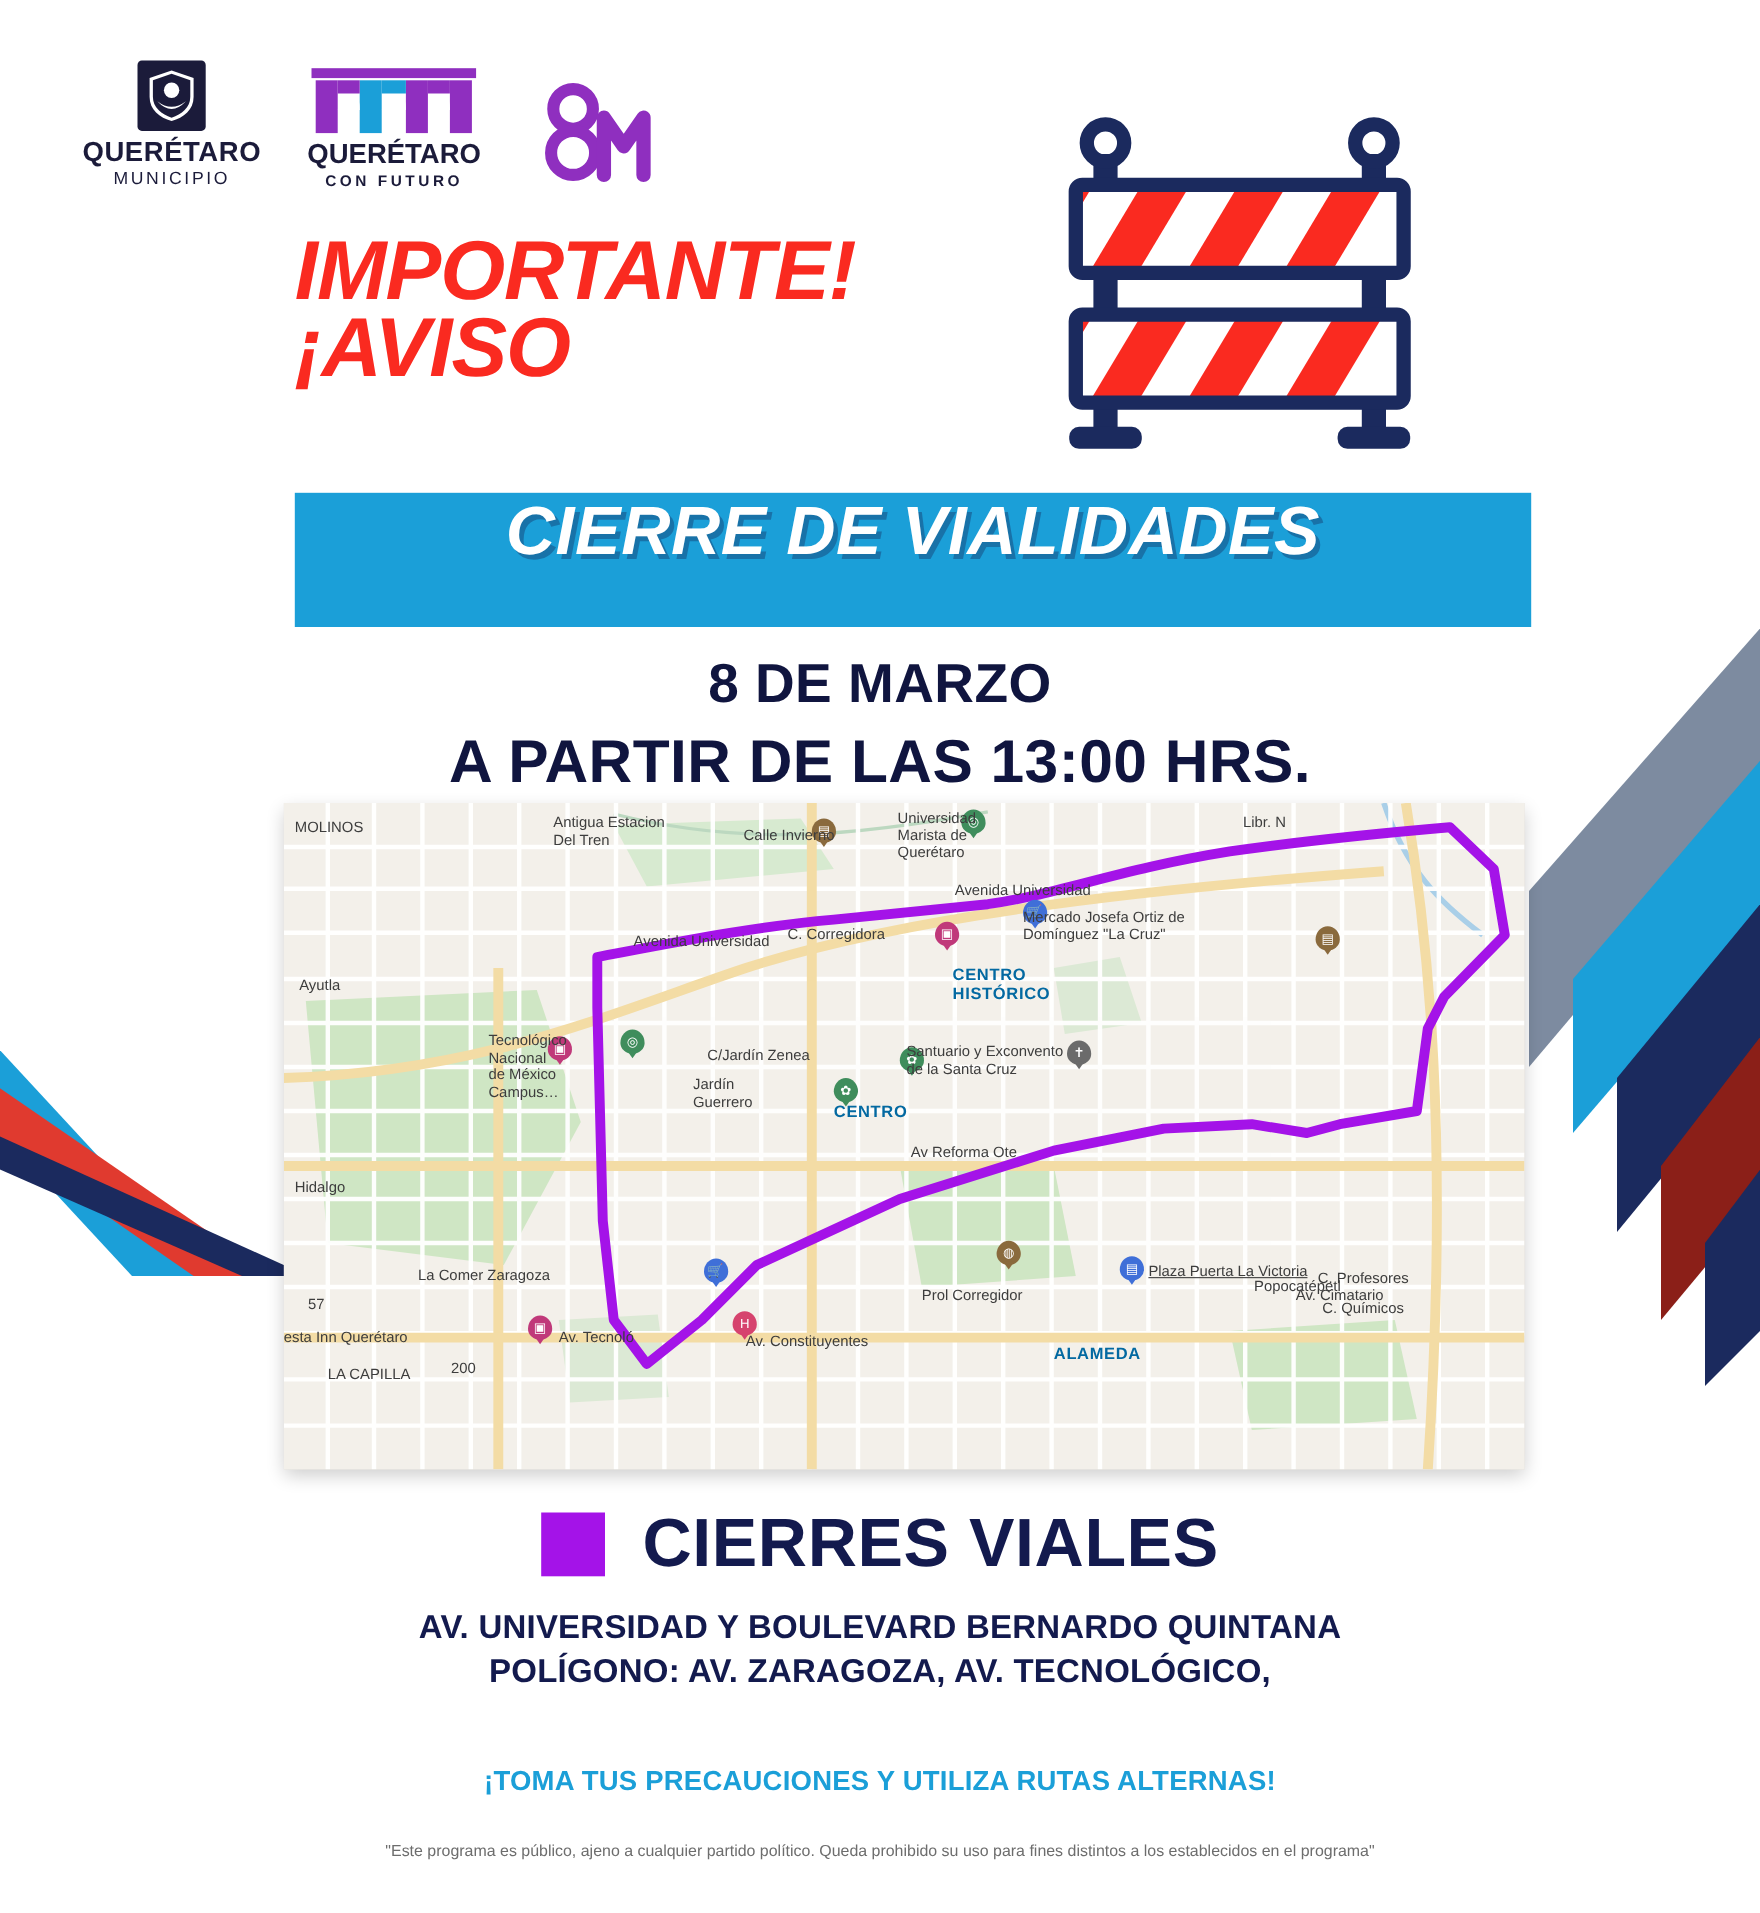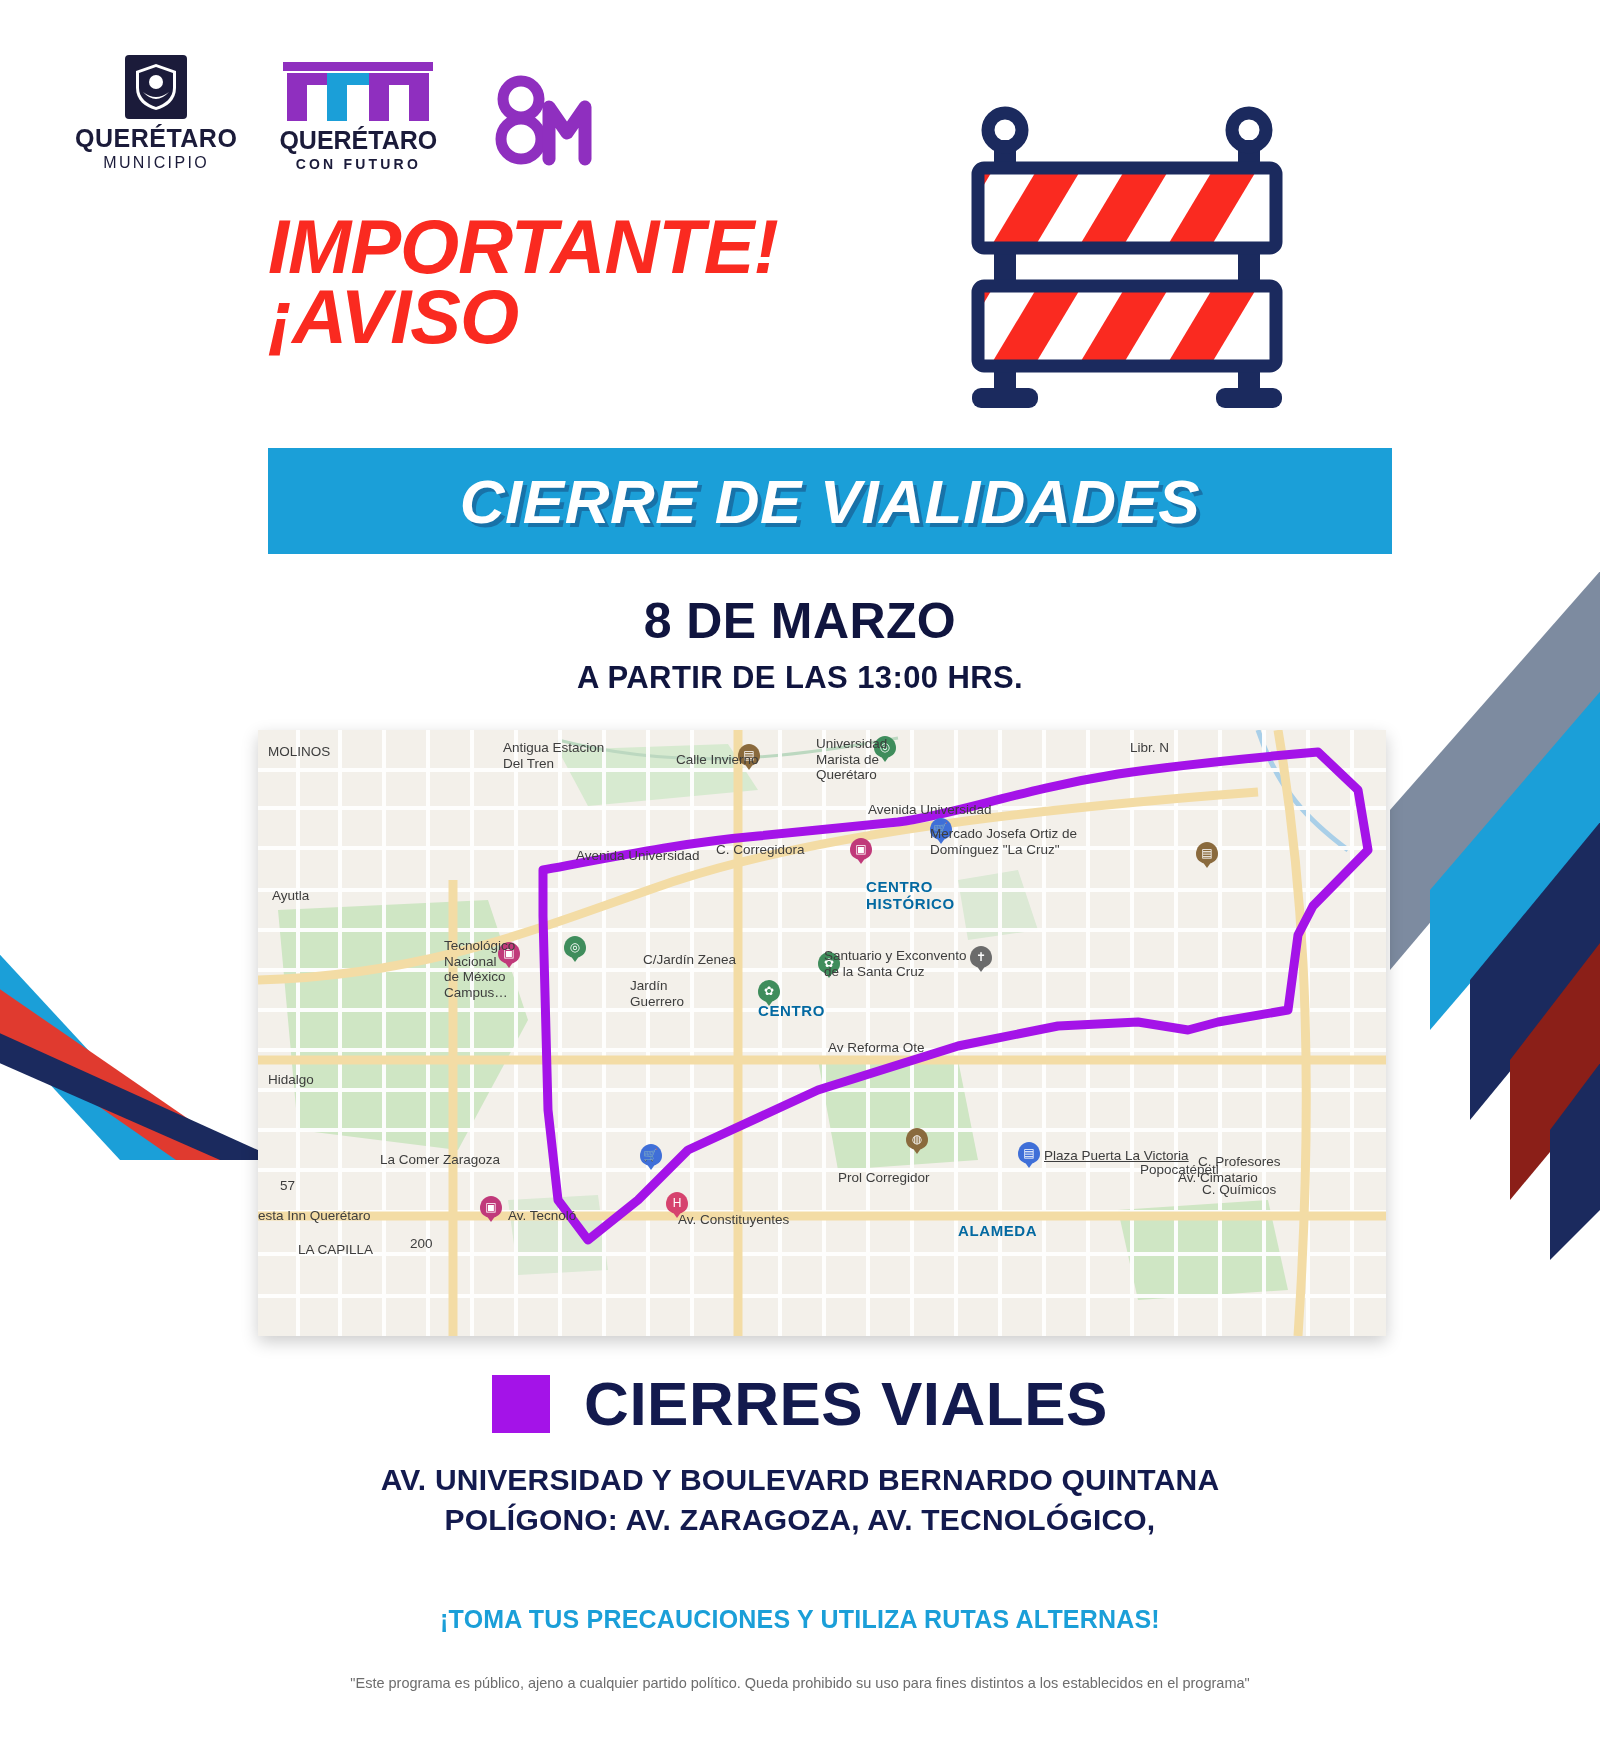--- a/index.html
+++ b/index.html
@@ -60,37 +60,37 @@
     text-shadow: 3px 3px 0 rgba(255,255,255,.9);
   }
   .aviso span { display:block; }
 
   
   .barricade { position: absolute; left: 960px; top: 100px; }
 
   
   .banner {
     position: absolute; left: 268px; top: 448px;
-    width: 1124px; height: 106px;
+    width: 1124px; height: 122px;
     background: #1b9fd8;
-    display: flex; align-items: center; justify-content: center;
+    display: flex; justify-content: center;
   }
   .banner-text {
     font-weight: 800; font-style: italic; font-size: 62px; color: #ffffff;
     letter-spacing: .5px;
     text-shadow: 4px 4px 0 rgba(22,60,110,.45);
   }
 
   
   .datelines {
     position: absolute; left: 0; top: 592px; width: 1600px;
     text-align: center; color: #10153f;
   }
   .datelines .l1 { font-weight: 800; font-size: 50px; letter-spacing: .4px; }
-  .datelines .l2 { font-weight: 800; font-size: 31px; letter-spacing: .4px; margin-top: 10px; }
+  .datelines .l2 { font-weight: 800; font-size: 55px; letter-spacing: .4px; margin-top: 10px; }
 
   
   .map-frame {
     position: absolute; left: 258px; top: 730px;
     width: 1128px; height: 606px;
     background: #e9e6df;
     overflow: hidden;
     box-shadow: 0 6px 16px rgba(0,0,0,.20);
   }
   .map-svg { position: absolute; inset: 0; }

